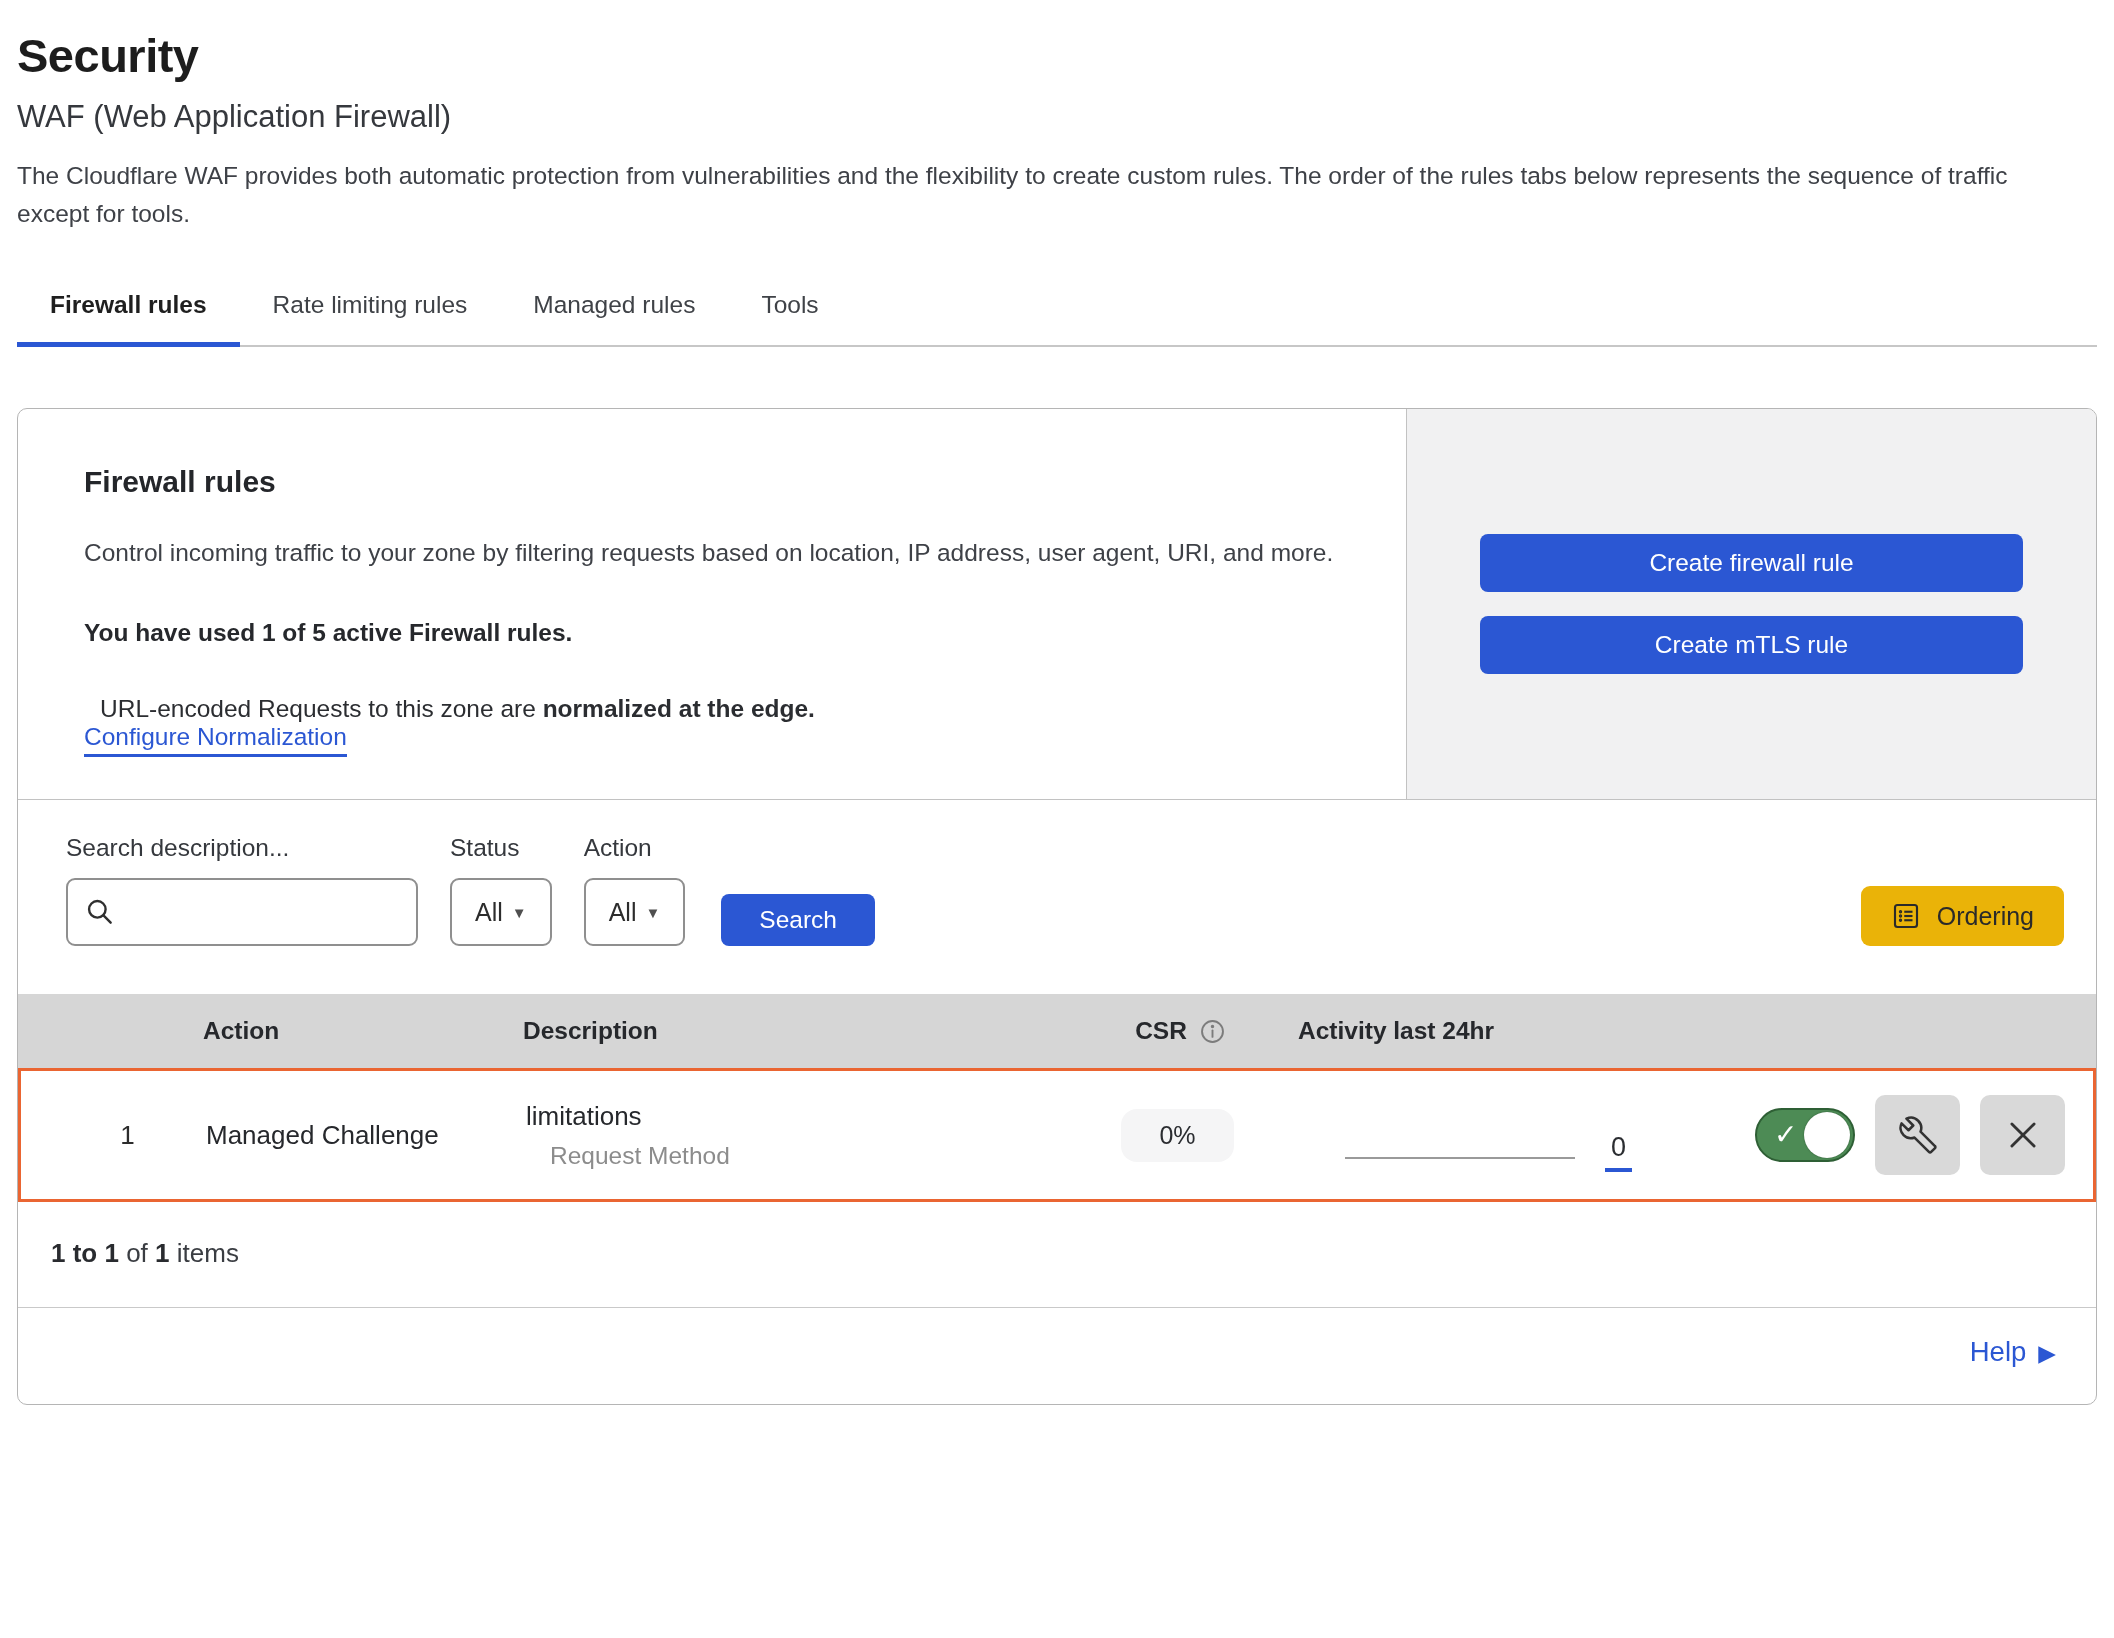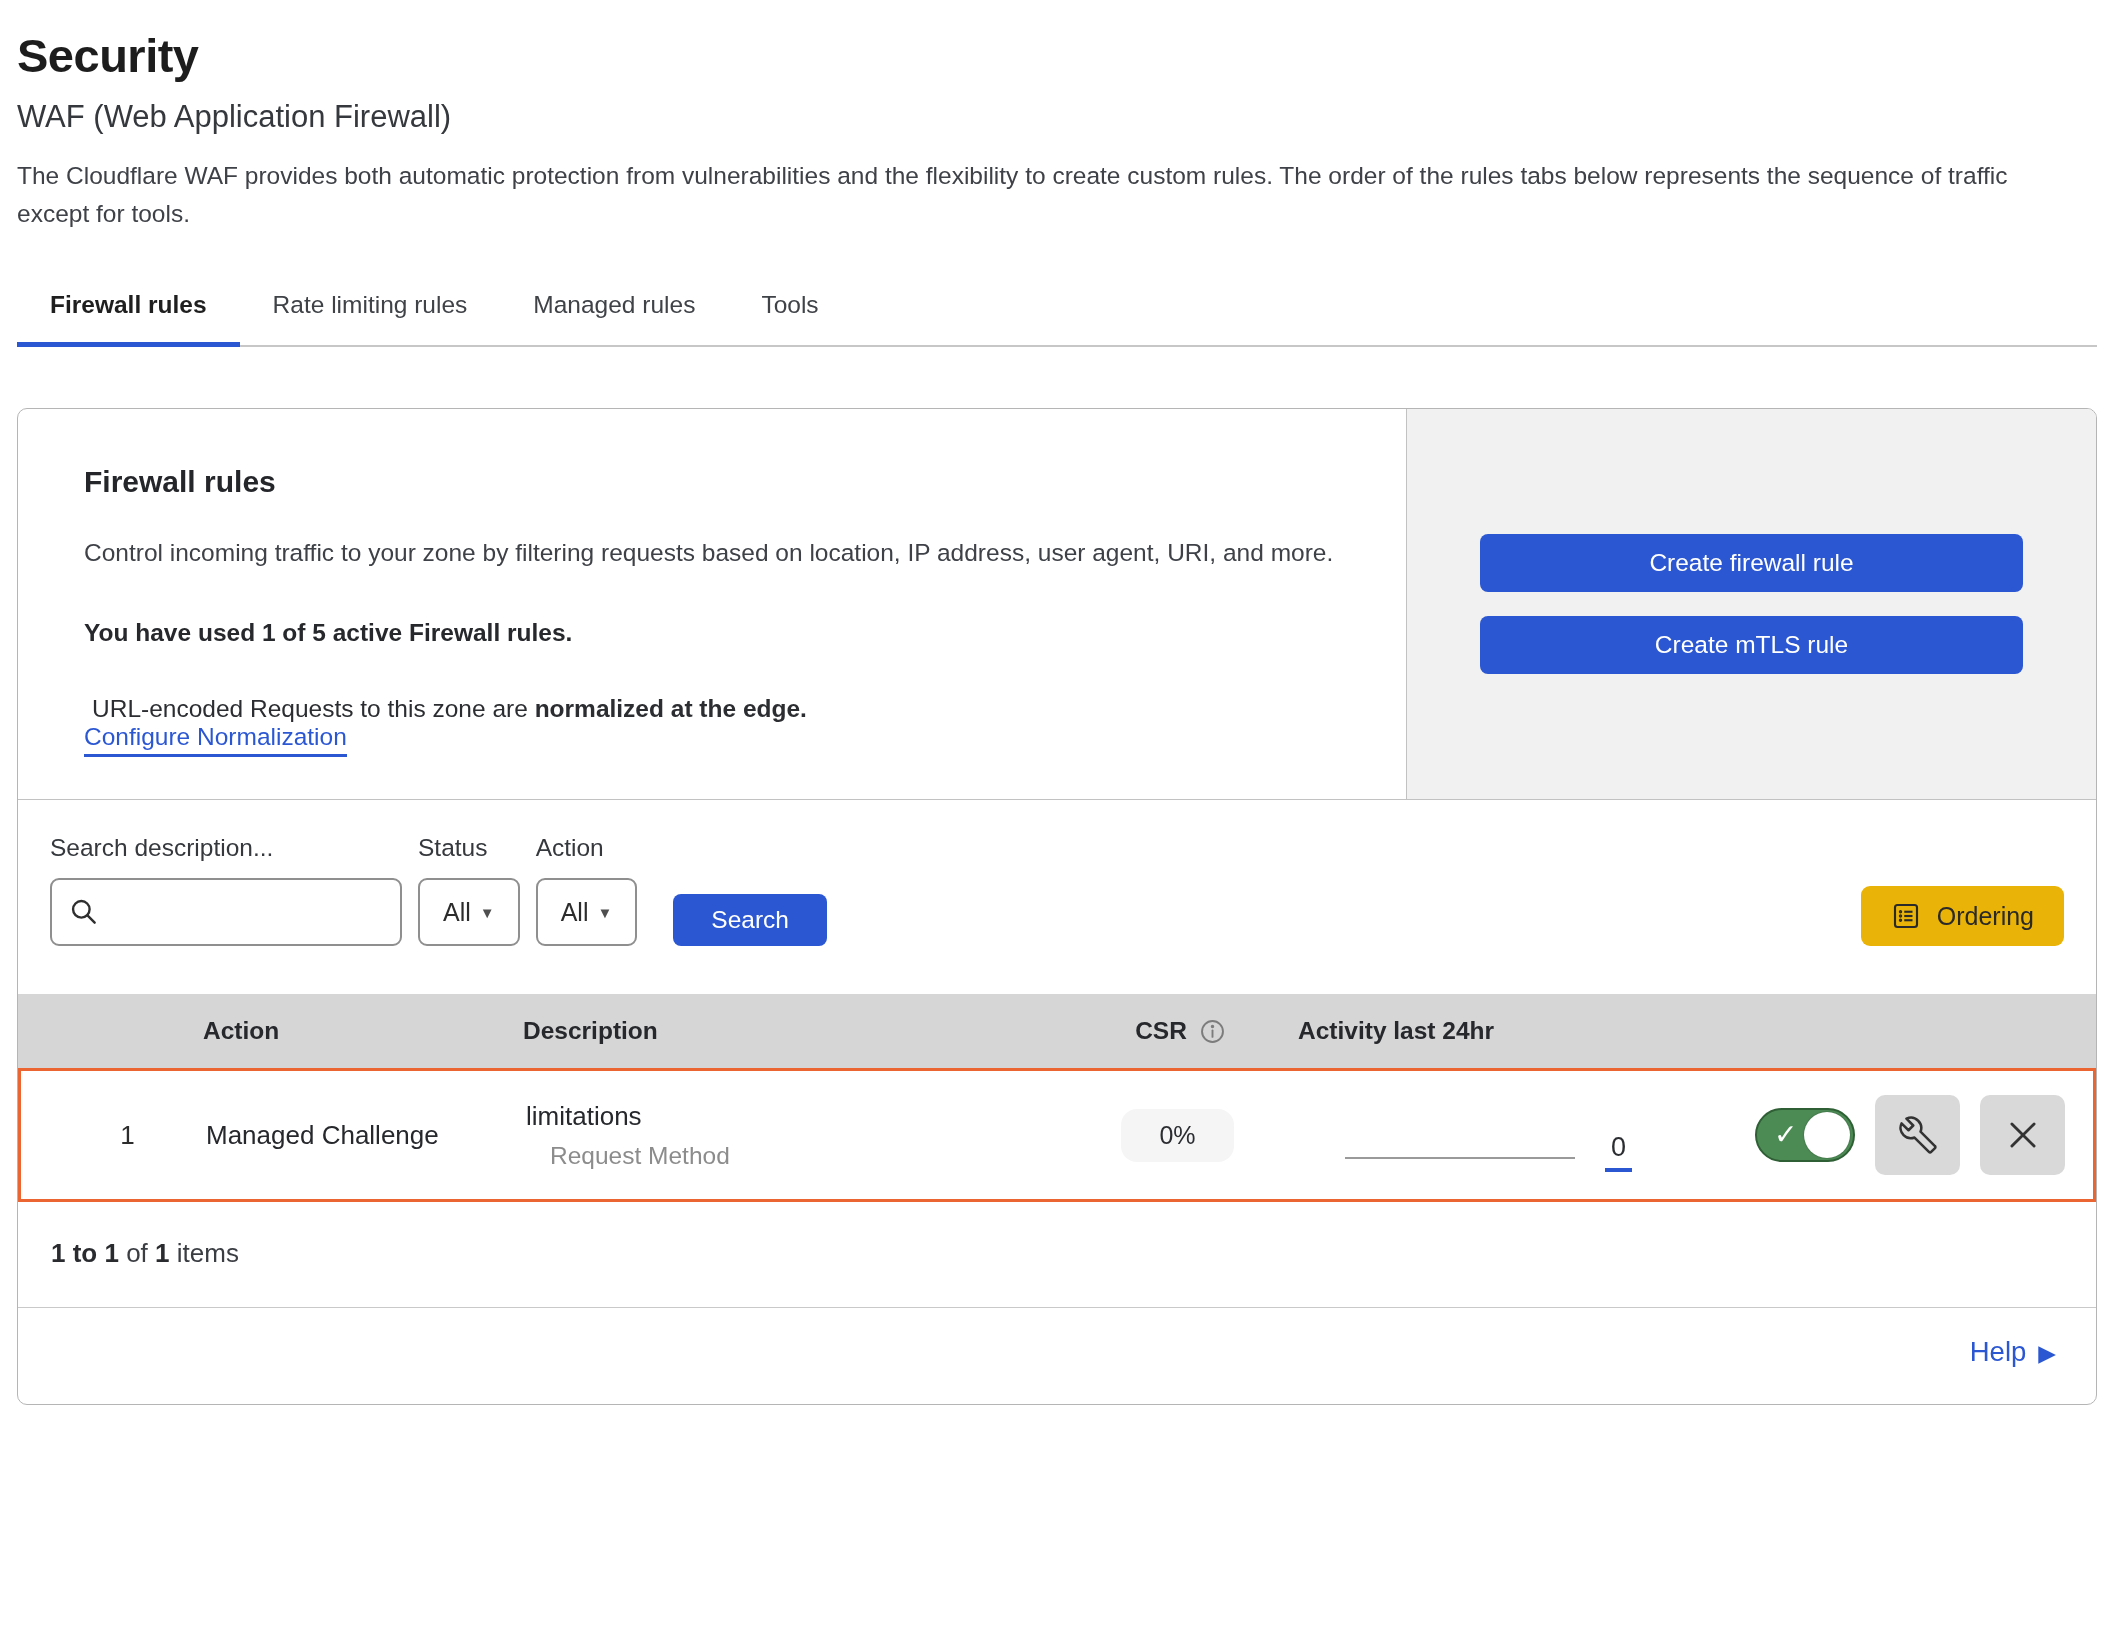--- a/index.html
+++ b/index.html
@@ -23,34 +23,34 @@
   .tab.active::after { content:""; position:absolute; left:0; right:0; bottom:-2px; height:5px; background:#2b57d3; }
 
   
   .card { margin-top:61px; border:1px solid #b5b5b5; border-radius:10px; overflow:hidden; background:#fff; }
 
   .card-top { display:flex; border-bottom:1px solid #c2c2c2; }
   .info { flex:1; padding:56px 66px 42px; }
   .info-title { font-size:30px; font-weight:700; margin:0 0 34px; color:#24262a; }
   .info-desc { font-size:24.5px; line-height:1.62; color:#3e4147; margin:0; max-width:1300px; }
   .usage { margin:46px 0 0; font-size:24.5px; font-weight:700; color:#26282c; }
-  .norm { margin:48px 8px 0; font-size:24.5px; color:#2b2d31; }
+  .norm { margin:48px 16px 0; font-size:24.5px; color:#2b2d31; }
   .norm b { font-weight:700; }
   .norm-link { display:inline-block; margin-top:0; font-size:24.5px; color:#2b57d3; text-decoration:none;
                border-bottom:3px solid #2b57d3; padding-bottom:3px; cursor:pointer; }
 
   .side-panel { width:690px; background:#f1f1f2; border-left:1px solid #c2c2c2;
                 display:flex; flex-direction:column; justify-content:center; align-items:center;
                 gap:24px; padding:0 73px; }
   .btn-primary { width:100%; height:58px; background:#2b57d3; color:#fff; font-size:24.5px;
                  font-family:inherit; border:none; border-radius:8px; cursor:pointer; }
 
   
   .filter-bar { display:flex; align-items:flex-end; padding:34px 32px 48px; }
-  .fgroup { margin-right:16px; }
+  .fgroup { margin-right:16px;margin-left:16px; }
   .flabel { display:block; font-size:24.5px; color:#35383d; margin-bottom:16px; }
   .search-box { width:352px; height:68px; border:2px solid #8f8f8f; border-radius:9px;
                 display:flex; align-items:center; padding:0 16px; background:#fff; }
   .search-box input { border:none; outline:none; flex:1; margin-left:12px; font-size:24px; font-family:inherit; min-width:0; }
   .select { height:68px; border:2px solid #8f8f8f; border-radius:9px; background:#fff;
             display:flex; align-items:center; gap:9px; padding:0 23px; font-size:25px; color:#2c2c2c; cursor:pointer; }
   .caret { font-size:15px; color:#4f4f4f; line-height:1; }
   .btn-search { height:52px; padding:0 38px; margin-left:20px; background:#2b57d3; color:#fff;
                 font-size:24.5px; font-family:inherit; border:none; border-radius:8px; cursor:pointer; }
   .f-spacer { flex:1; }

